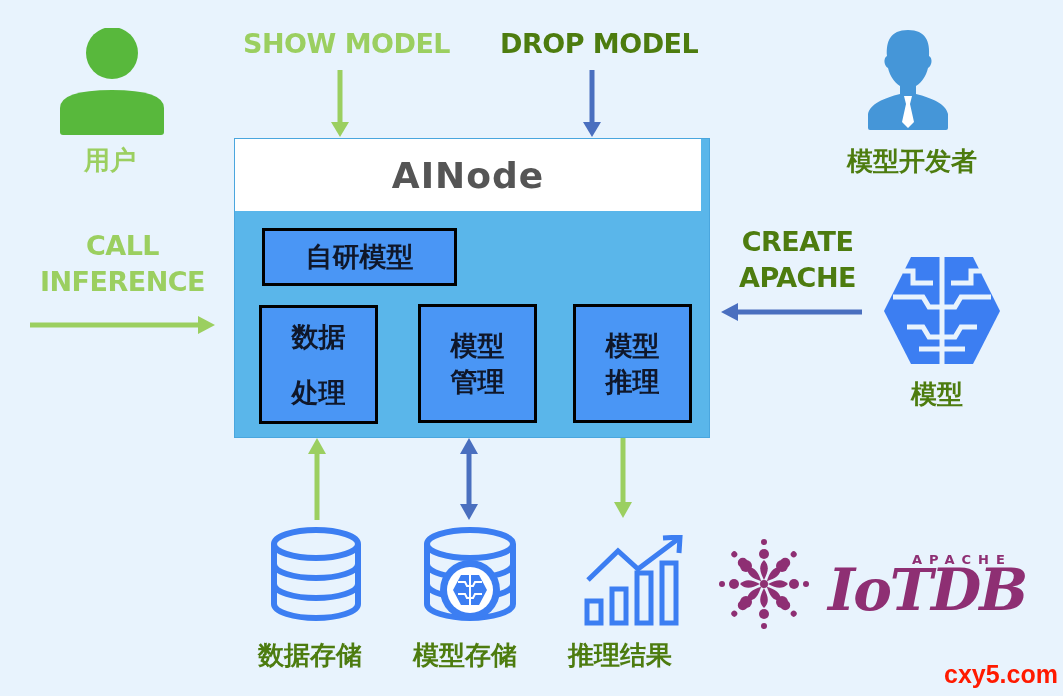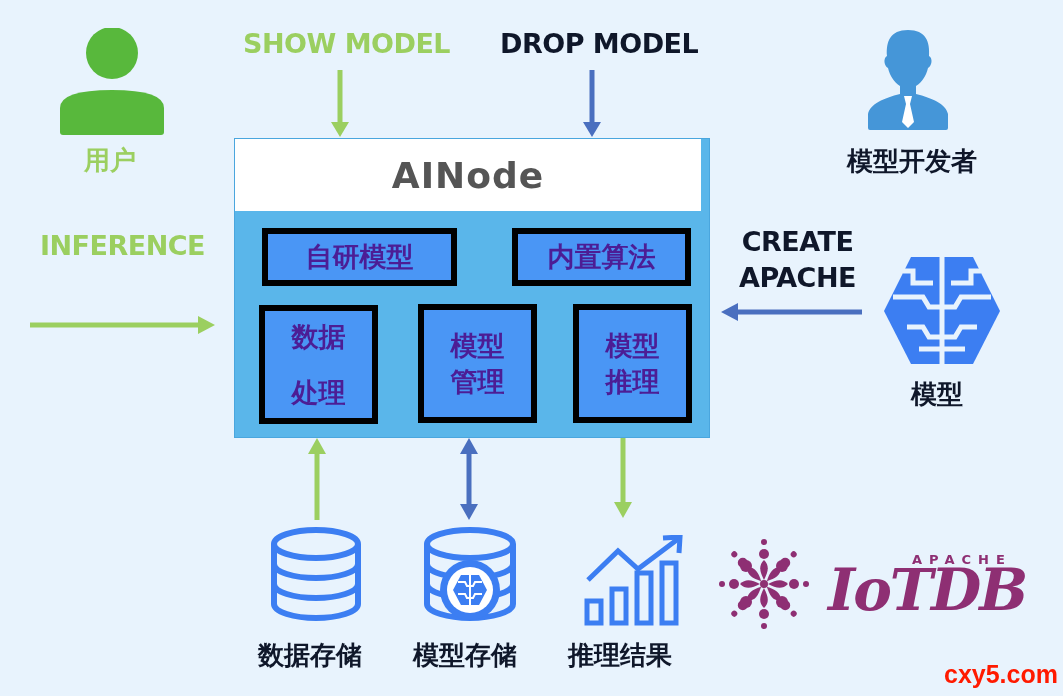--- a/index.html
+++ b/index.html
@@ -3,37 +3,37 @@
 <meta charset="utf-8">
 <style>
   html, body { margin: 0; padding: 0; }
   body {
     width: 1063px; height: 696px; position: relative; overflow: hidden;
     background: #e8f3fd;
     font-family: "DejaVu Sans", "Liberation Sans", sans-serif;
   }
   .abs { position: absolute; }
   .green-text { color: #9bcf60; font-weight: bold; }
-  .blue-text { color: #0f172a; font-weight: bold; }
+  .blue-text { color: #4d7c0f; font-weight: bold; }
   .label-top { font-size: 27px; white-space: nowrap; letter-spacing: -0.5px; }
   .cn-label { font-size: 26px; font-weight: bold; white-space: nowrap; }
 
   #ainode {
     left: 234px; top: 138px; width: 476px; height: 300px;
     background: #5ab6ea; border: 1px solid #4aa6de; box-sizing: border-box;
   }
   #ainode-header {
     position: absolute; left: 0; top: 0; right: 8px; height: 72px;
     background: #ffffff; border-bottom: 1px solid #5ab6ea;
     display: flex; align-items: center; justify-content: center;
   }
   #ainode-title { font-size: 36px; font-weight: bold; color: #555555; letter-spacing: 1px; }
   .module {
-    position: absolute; background: #4a96f5; border: 6px solid #000000;
-    box-sizing: border-box; color: #4c1d95; font-weight: bold;
+    position: absolute; background: #4a96f5; border: 3px solid #000000;
+    box-sizing: border-box; color: #0f172a; font-weight: bold;
     display: flex; align-items: center; justify-content: center; text-align: center;
   }
   .module.wide { font-size: 27px; }
   .module.tall { font-size: 27px; line-height: 36px; flex-direction: column; }
   .arrow-svg { position: absolute; overflow: visible; }
   .watermark { color: #ff1a00; font-weight: bold; font-size: 25px; font-family: "Liberation Sans", sans-serif; }
 </style>
 </head>
 <body>
 
@@ -55,33 +55,33 @@
   <polygon points="1,52 19,52 10,67" fill="#4a6fbf"></polygon>
 </svg>
 
 <svg class="abs" style="left:866px;top:28px;" width="84" height="104" viewBox="0 0 84 104">
   <path d="M42 2 C24 2 20 14 21 28 C17 30 18 38 22 40 C24 48 28 54 34 58 L34 66 C18 70 4 76 2 86 L2 100 Q2 102 4 102 L80 102 Q82 102 82 100 L82 86 C80 76 66 70 50 66 L50 58 C56 54 60 48 62 40 C66 38 67 30 63 28 C64 14 60 2 42 2 Z" fill="#4596d8"></path>
   <path d="M38 68 L46 68 L44 76 L48 94 L42 100 L36 94 L40 76 Z" fill="#ffffff"></path>
 </svg>
 <div class="abs cn-label blue-text" style="left:847px;top:144px;">模型开发者</div>
 
 <div class="abs green-text" style="left:30px;top:228px;width:185px;text-align:center;font-size:27px;line-height:36px;letter-spacing:-0.5px;">
+  <div>CALL</div>
   <div>INFERENCE</div>
 </div>
 <svg class="arrow-svg" style="left:30px;top:315px;" width="186" height="20">
   <line x1="0" y1="10" x2="168" y2="10" stroke="#9bcf60" stroke-width="5"></line>
   <polygon points="168,1 168,19 185,10" fill="#9bcf60"></polygon>
 </svg>
 
 <div id="ainode" class="abs">
   <div id="ainode-header">
     <span id="ainode-title">AINode</span>
   </div>
   <div class="module wide" style="left:27px;top:89px;width:195px;height:58px;">自研模型</div>
-  <div class="module wide" style="left:277px;top:89px;width:179px;height:58px;">内置算法</div>
 
   <div class="module tall" style="left:24px;top:166px;width:119px;height:119px;gap:20px;">
     <span>数据</span>
     <span>处理</span>
   </div>
   <div class="module tall" style="left:183px;top:165px;width:119px;height:119px;">
     <span>模型</span>
     <span>管理</span>
   </div>
   <div class="module tall" style="left:338px;top:165px;width:119px;height:119px;">

